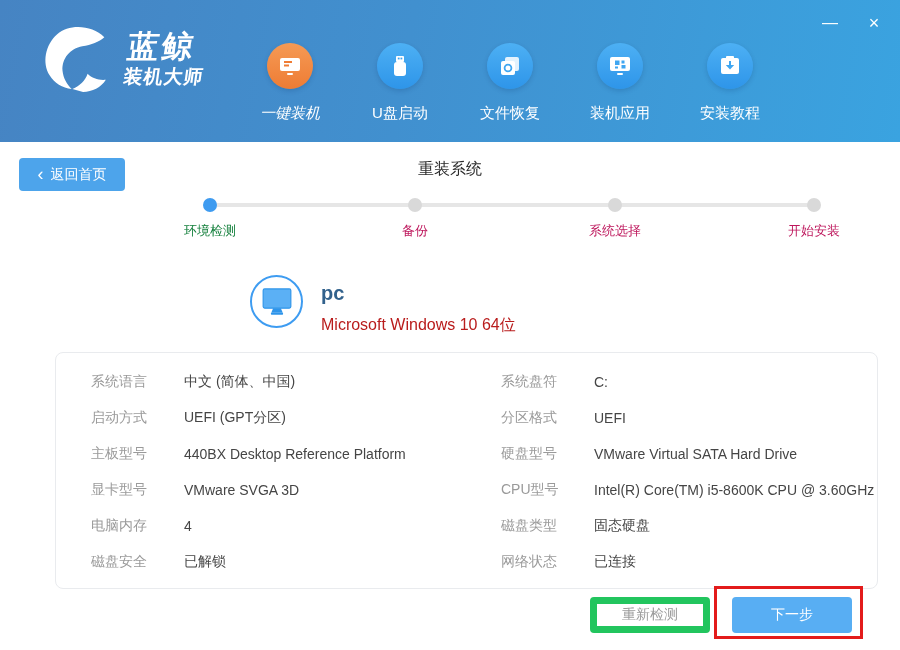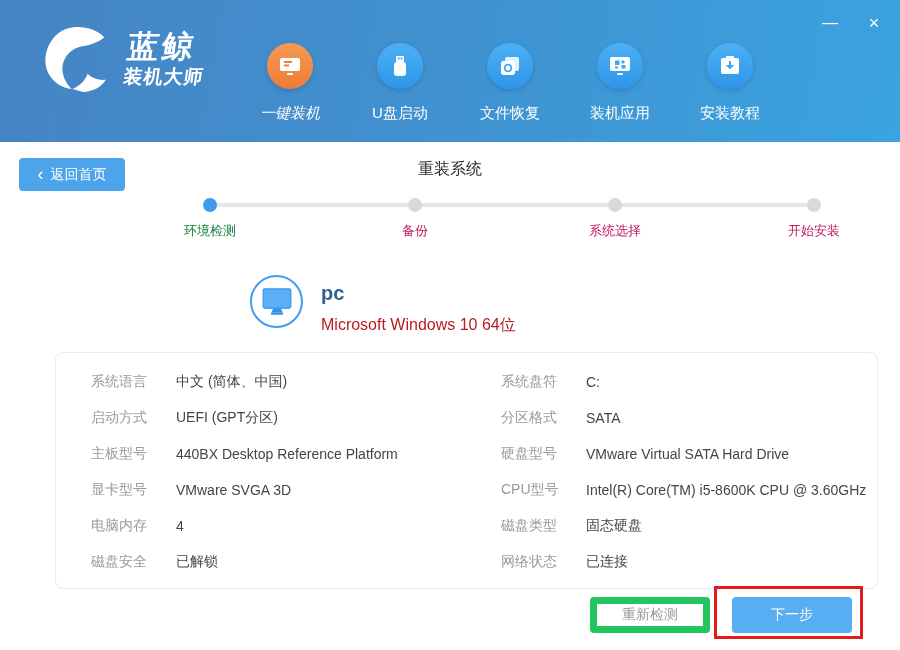--- a/index.html
+++ b/index.html
@@ -51,21 +51,21 @@
   .pc-block { position:absolute; left:250px; top:30px; display:flex; }
   .pc-circle { width:53px; height:53px; border:2px solid #3e9cf1; border-radius:50%;
                display:flex; align-items:center; justify-content:center; }
   .pc-texts { margin-left:18px; padding-top:6px; }
   .pc-name { font-size:20px; font-weight:bold; color:#31618c; line-height:1.2; }
   .pc-os { font-size:16px; color:#b91c1c; margin-top:10px; }
 
   .info-card { position:absolute; left:55px; top:107px; width:823px; height:237px;
                border:1px solid #e9ebee; border-radius:8px; background:#fff; padding:11px 0; }
   .info-row { display:flex; height:36px; align-items:center; }
-  .cell { display:flex; align-items:center; }
+  .cell { display:flex; align-items:center;gap:8px; }
   .cell.left { width:445px; padding-left:35px; }
   .cell.right { flex:1; }
   .lbl { width:85px; font-size:14px; color:#9a9a9a; flex-shrink:0; }
   .val { font-size:14px; color:#454545; }
 
   .btn { position:absolute; top:352px; width:120px; height:36px; border-radius:4px;
          font-size:14px; display:flex; align-items:center; justify-content:center; cursor:pointer; }
   .btn-recheck { left:590px; background:#fff; border:7px solid #22c55e; color:#9a9a9a; }
   .btn-next { left:732px; background:#58aef3; color:#fff; }
   .annotation { position:absolute; left:714px; top:341px; width:149px; height:53px;
@@ -202,21 +202,21 @@
             <span class="val">C:</span>
           </div>
       </div>
       <div class="info-row">
         <div class="cell left">
             <span class="lbl">启动方式</span>
             <span class="val">UEFI (GPT分区)</span>
           </div>
         <div class="cell right">
             <span class="lbl">分区格式</span>
-            <span class="val">SATA</span>
+            <span class="val">UEFI</span>
           </div>
       </div>
       <div class="info-row">
         <div class="cell left">
             <span class="lbl">主板型号</span>
             <span class="val">440BX Desktop Reference Platform</span>
           </div>
         <div class="cell right">
             <span class="lbl">硬盘型号</span>
             <span class="val">VMware Virtual SATA Hard Drive</span>

